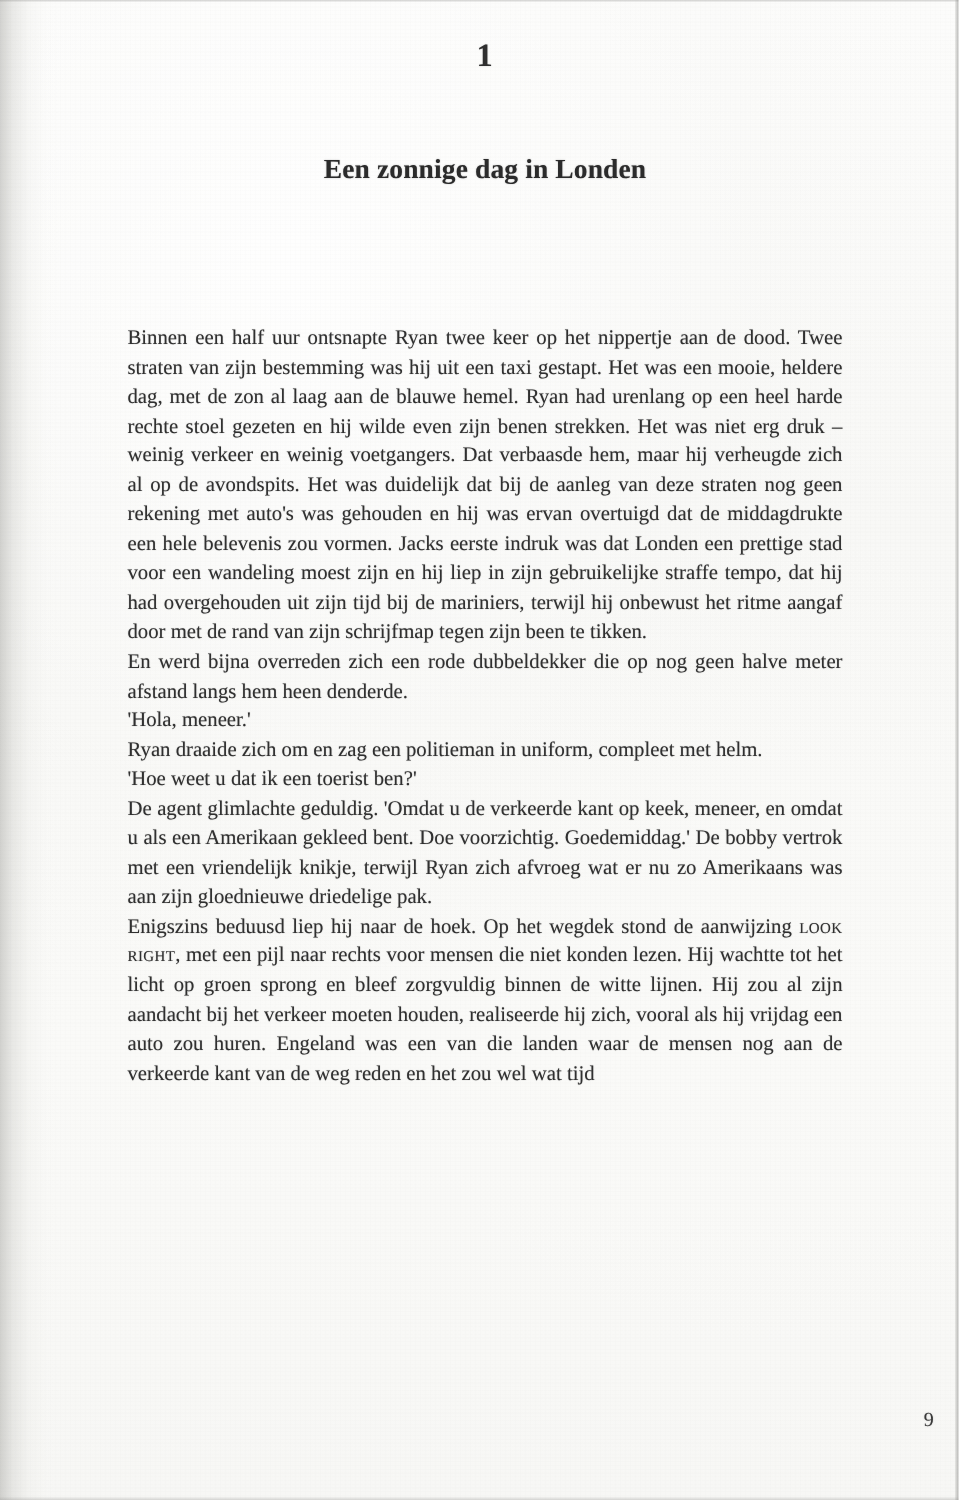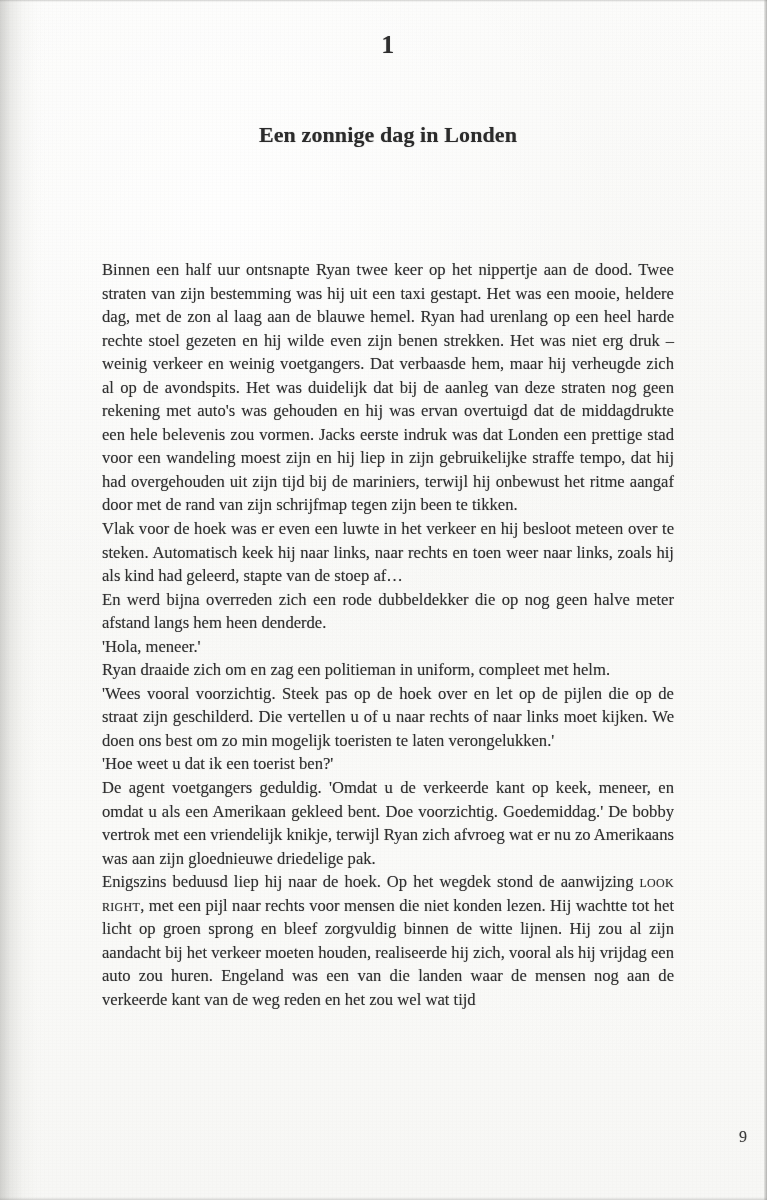--- a/index.html
+++ b/index.html
@@ -143,25 +143,23 @@
   <div class="edge-top"></div>
   <div class="edge-right"></div>
   <div class="edge-bottom"></div>
 
   <div class="content">
     <div class="chapter-number">1</div>
     <h1 class="chapter-title">Een zonnige dag in Londen</h1>
 
     <div class="body-text">
       <p>Binnen een half uur ontsnapte Ryan twee keer op het nippertje aan de dood. Twee straten van zijn bestemming was hij uit een taxi gestapt. Het was een mooie, heldere dag, met de zon al laag aan de blauwe hemel. Ryan had urenlang op een heel harde rechte stoel gezeten en hij wilde even zijn benen strekken. Het was niet erg druk – weinig verkeer en weinig voetgangers. Dat verbaasde hem, maar hij verheugde zich al op de avondspits. Het was duidelijk dat bij de aanleg van deze straten nog geen rekening met auto's was gehouden en hij was ervan overtuigd dat de middagdrukte een hele belevenis zou vormen. Jacks eerste indruk was dat Londen een prettige stad voor een wandeling moest zijn en hij liep in zijn gebruikelijke straffe tempo, dat hij had overgehouden uit zijn tijd bij de mariniers, terwijl hij onbewust het ritme aangaf door met de rand van zijn schrijfmap tegen zijn been te tikken.</p>
-      <p>Vlak voor de hoek was er even een luwte in het verkeer en hij besloot meteen over te steken. Automatisch keek hij naar links, naar rechts en toen weer naar links, zoals hij als kind had geleerd, stapte van de stoep af…</p>
       <p>En werd bijna overreden zich een rode dubbeldekker die op nog geen halve meter afstand langs hem heen denderde.</p>
       <p>'Hola, meneer.'</p>
       <p>Ryan draaide zich om en zag een politieman in uniform, compleet met helm.</p>
-      <p>'Wees vooral voorzichtig. Steek pas op de hoek over en let op de pijlen die op de straat zijn geschilderd. Die vertellen u of u naar rechts of naar links moet kijken. We doen ons best om zo min mogelijk toeristen te laten verongelukken.'</p>
       <p>'Hoe weet u dat ik een toerist ben?'</p>
-      <p>De agent voetgangers geduldig. 'Omdat u de verkeerde kant op keek, meneer, en omdat u als een Amerikaan gekleed bent. Doe voorzichtig. Goedemiddag.' De bobby vertrok met een vriendelijk knikje, terwijl Ryan zich afvroeg wat er nu zo Amerikaans was aan zijn gloednieuwe driedelige pak.</p>
+      <p>De agent glimlachte geduldig. 'Omdat u de verkeerde kant op keek, meneer, en omdat u als een Amerikaan gekleed bent. Doe voorzichtig. Goedemiddag.' De bobby vertrok met een vriendelijk knikje, terwijl Ryan zich afvroeg wat er nu zo Amerikaans was aan zijn gloednieuwe driedelige pak.</p>
       <p><span>Enigszins beduusd liep hij naar de hoek. Op het wegdek stond de aanwijzing </span><span class="smallcaps">look right</span><span>, met een pijl naar rechts voor mensen die niet konden lezen. Hij wachtte tot het licht op groen sprong en bleef zorgvuldig binnen de witte lijnen. Hij zou al zijn aandacht bij het verkeer moeten houden, realiseerde hij zich, vooral als hij vrijdag een auto zou huren. Engeland was een van die landen waar de mensen nog aan de verkeerde kant van de weg reden en het zou wel wat tijd</span></p>
     </div>
   </div>
 
   <div class="folio">9</div>
 </div>
 
 </body></html>

